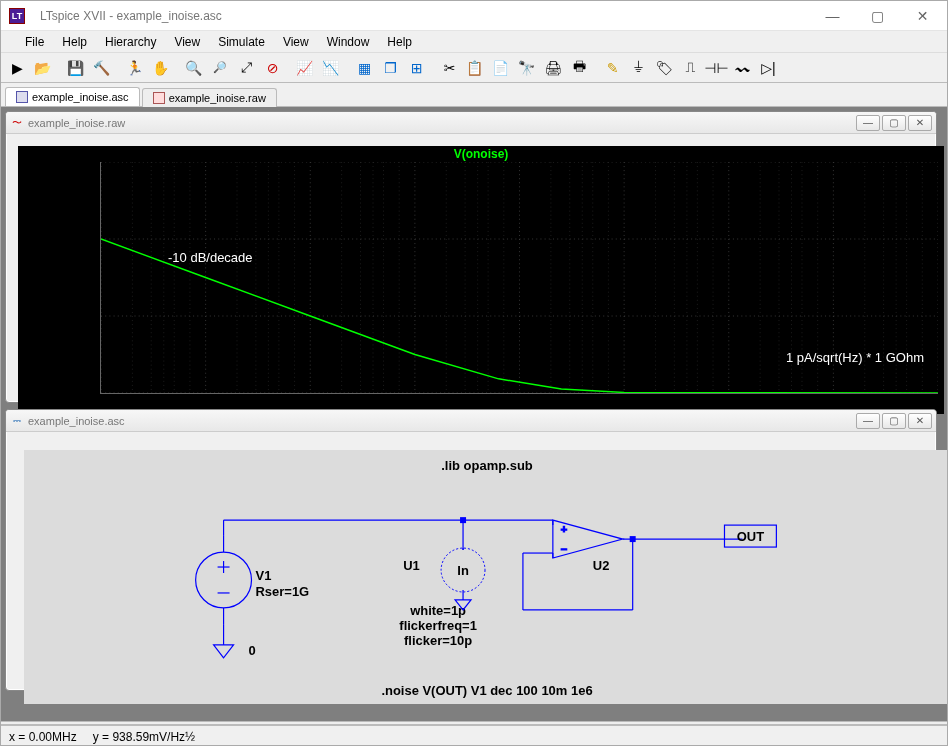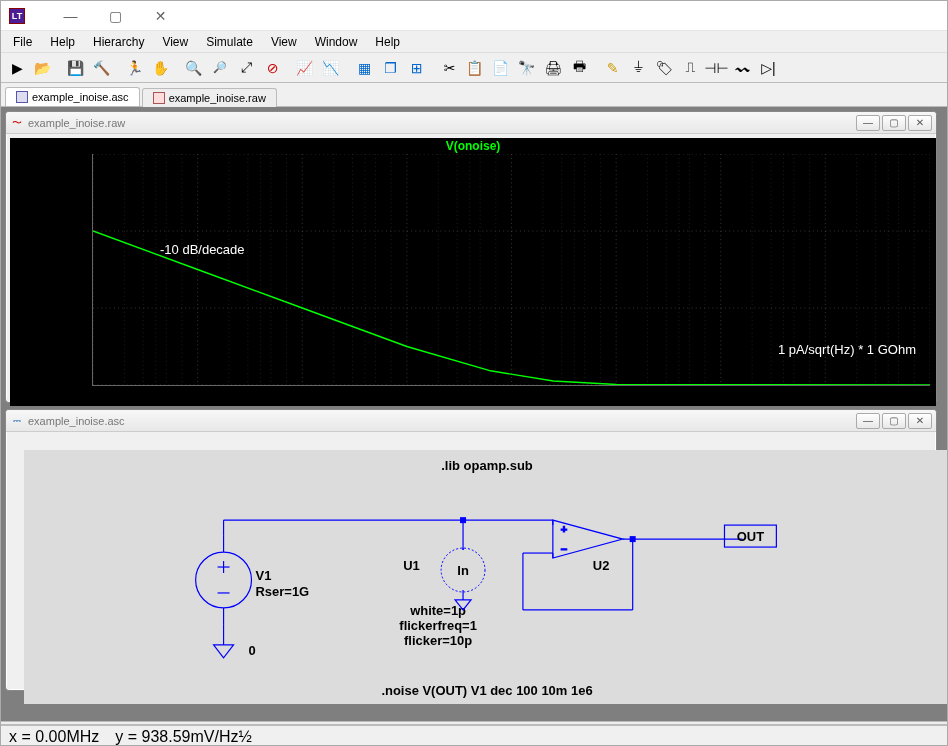--- a/index.html
+++ b/index.html
@@ -21,36 +21,36 @@
     align-items: center;
     padding: 0 2px 0 8px;
     border-bottom: 1px solid #e5e5e5;
   }
   .titlebar .app-icon {
     width: 16px; height: 16px;
     background: #4c1d95; color: #fff;
     font-size: 9px; font-weight: bold;
     display: inline-flex; align-items: center; justify-content: center;
     border: 1px solid #800;
-    margin-right: 23px;
+    margin-right: 15px;
   }
   .titlebar .title { color: #777; flex: 1; }
   .win-btn {
     width: 45px; height: 28px;
     display: inline-flex;
     align-items: center; justify-content: center;
     color: #666; font-size: 14px;
   }
 
   .menubar {
     height: 22px;
     background: #f0f0f0;
     display: flex;
     align-items: center;
-    padding: 0 4px;
+    padding: 0 16px;
     gap: 2px;
     border-bottom: 1px solid #ddd;
   }
   .menubar span { padding: 2px 8px; }
 
   .toolbar {
     height: 30px;
     background: #f0f0f0;
     display: flex;
     align-items: center;
@@ -121,21 +121,21 @@
     margin-left: 2px;
     display:inline-flex; align-items:center; justify-content:center;
     background: linear-gradient(#fff,#e8e8e8);
     font-size: 10px; color: #555;
   }
 
   
   .plot-area {
     background: #000;
     position: relative;
-    margin: 4px;
+    margin: 12px;
     width: calc(100% - 4px);
     height: 268px;
   }
   .plot-title {
     text-align: center;
     color: #00ff00;
     font-weight: bold;
     font-size: 12px;
     padding-top: 1px;
   }
@@ -179,28 +179,29 @@
   .sch-comp { stroke: #0000ff; stroke-width: 1.2; fill: none; }
   .sch-dashed { stroke: #0000ff; stroke-width: 1; fill: none; stroke-dasharray: 2 2; }
 
   .statusbar {
     height: 22px;
     background: #f0f0f0;
     border-top: 1px solid #bbb;
     display: flex; align-items: center;
     padding: 0 8px;
     gap: 16px;
-    font-size: 16px;
+    font-size: 12px;
   }
 </style>
 </head>
 <body>
 
 <div class="titlebar">
   <span class="app-icon">LT</span>
+  <span class="title">LTspice XVII - example_inoise.asc</span>
   <div class="win-btn">—</div>
   <div class="win-btn">▢</div>
   <div class="win-btn close">✕</div>
 </div>
 
 <div class="menubar">
   <span>File</span>
   <span>Help</span>
   <span>Hierarchy</span>
   <span>View</span>

